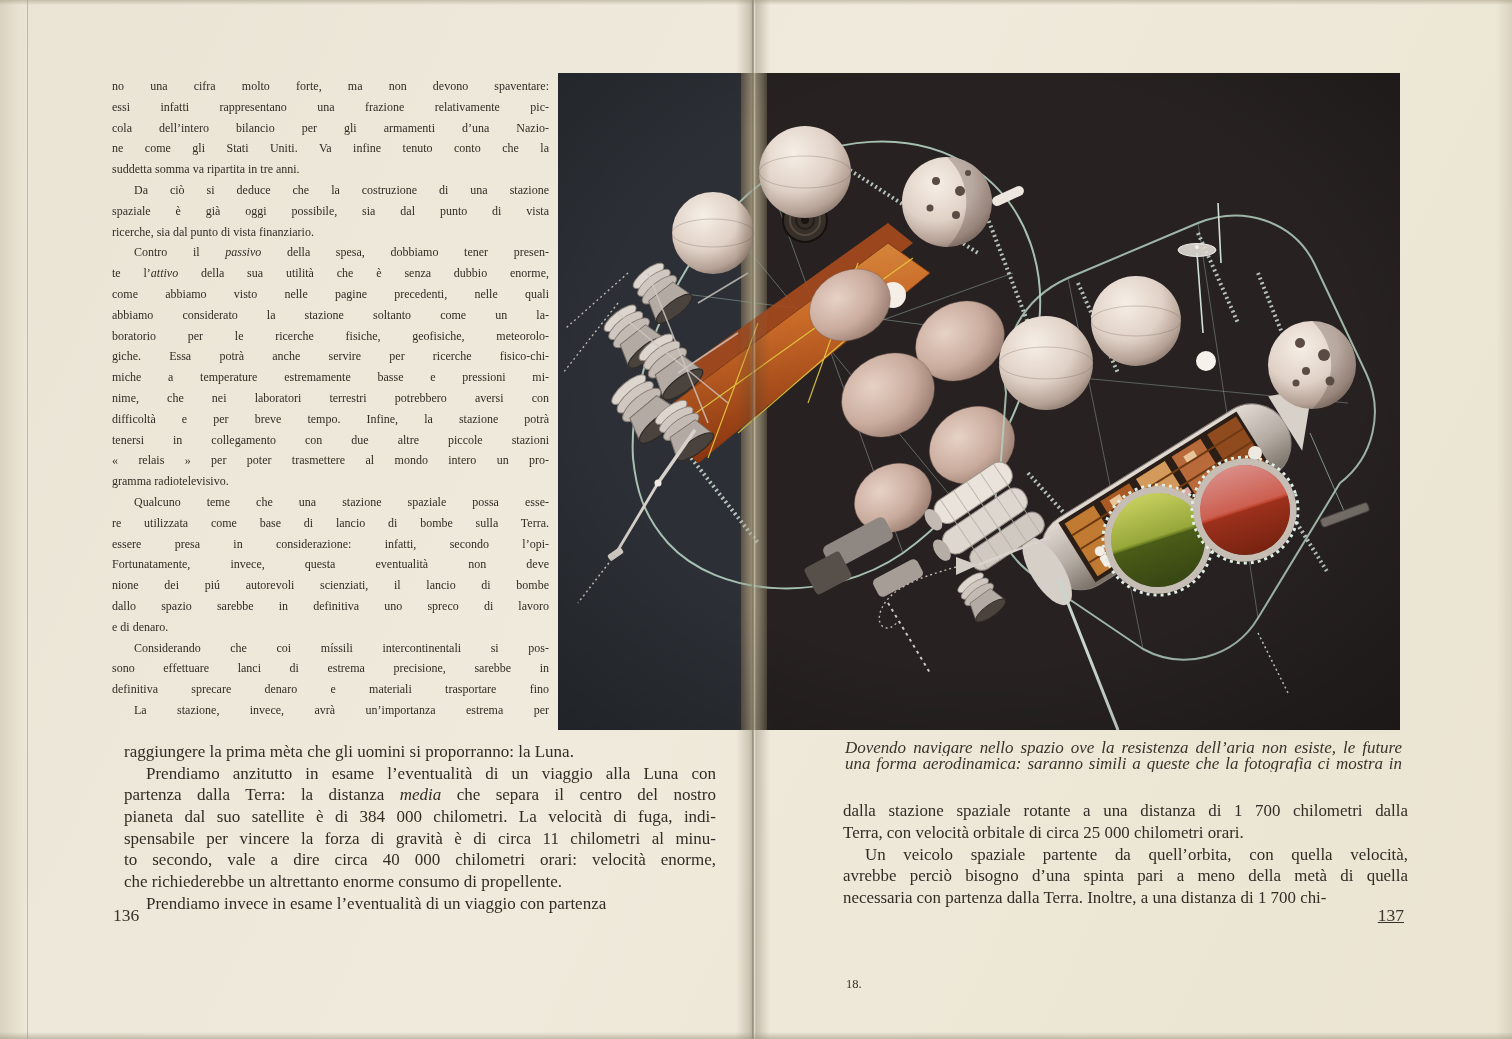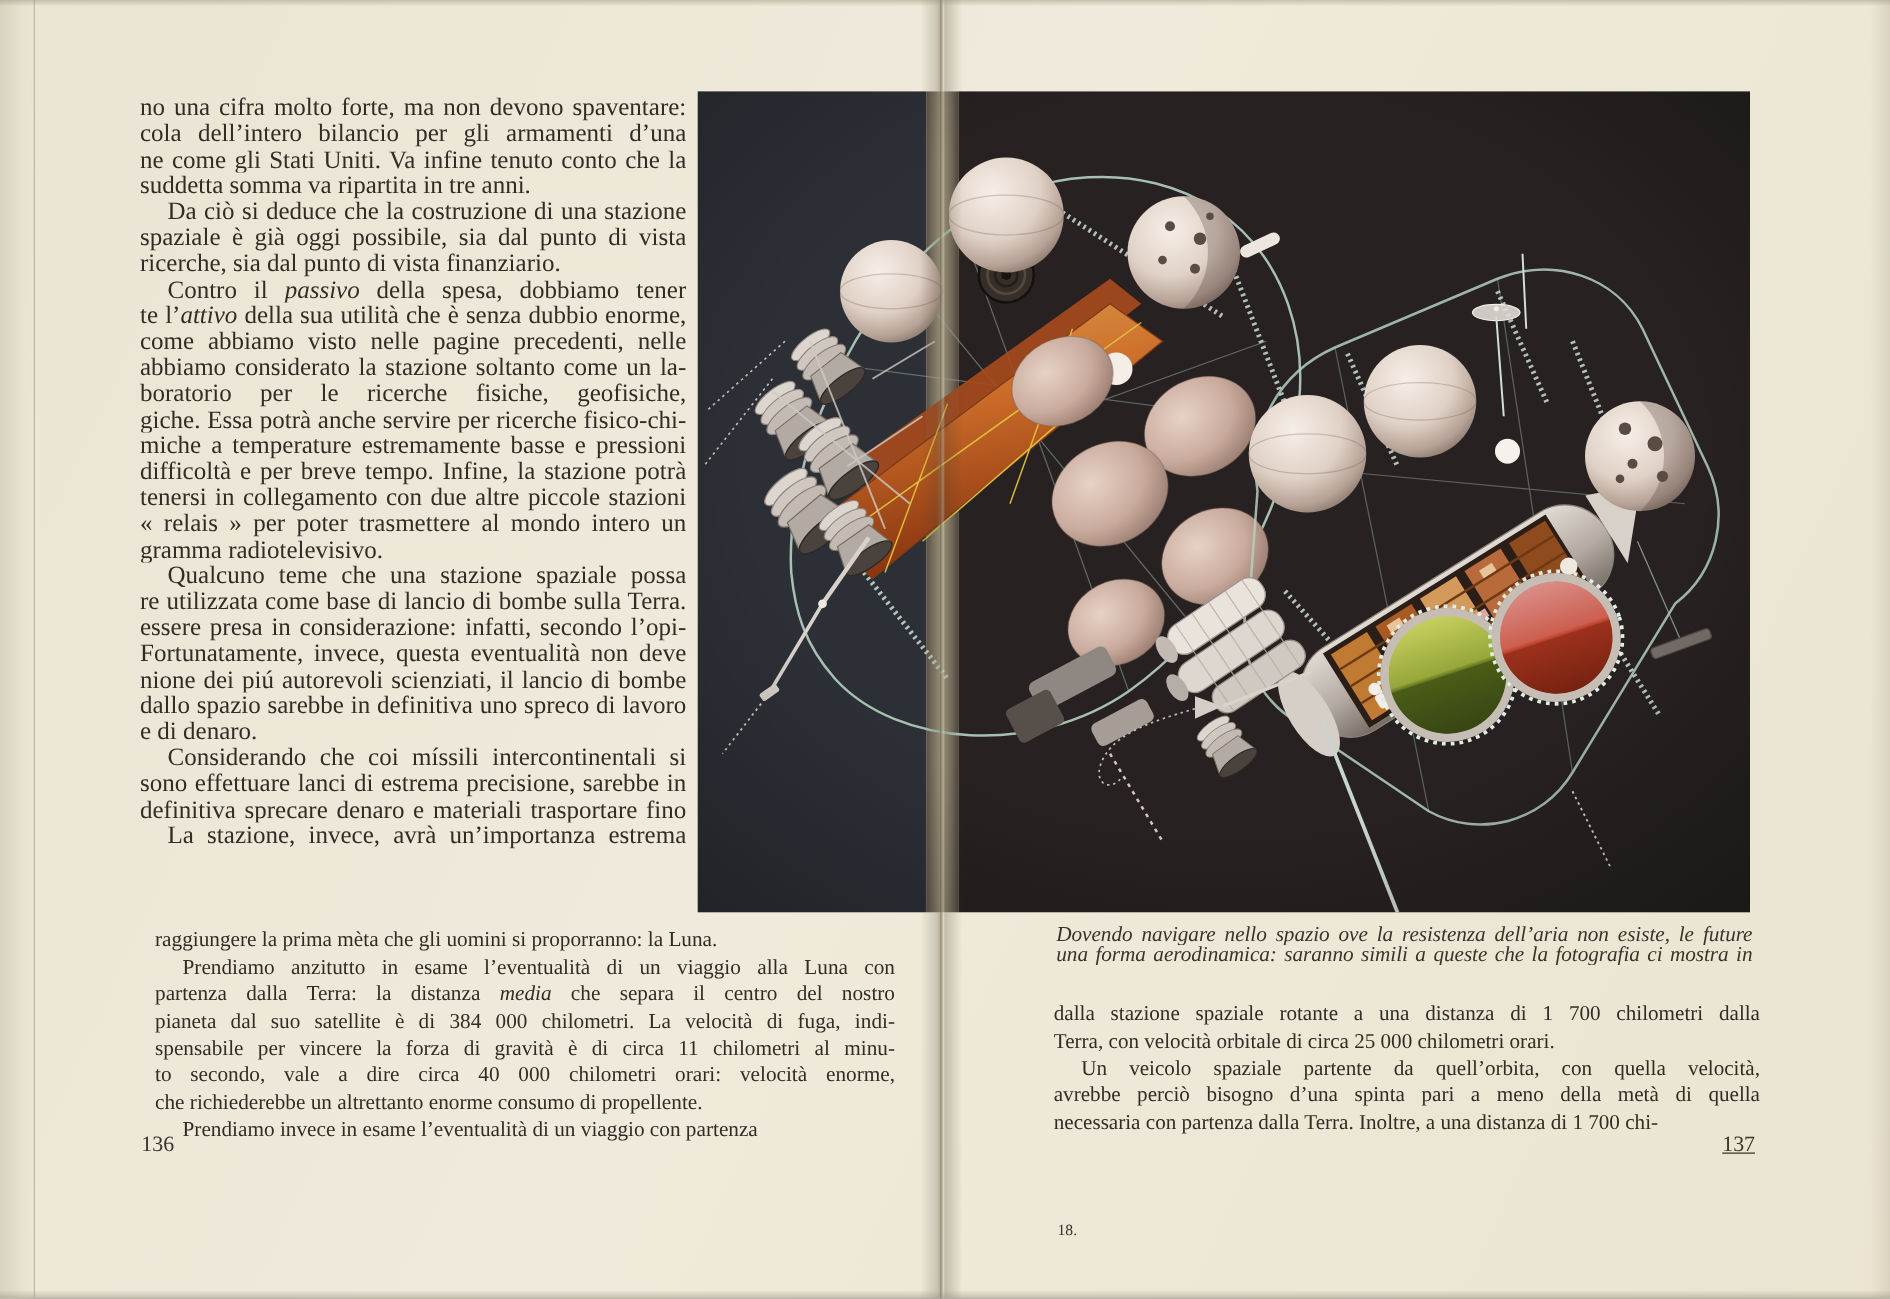--- a/index.html
+++ b/index.html
@@ -26,21 +26,21 @@
     background:linear-gradient(to right,rgba(74,63,46,0) 0%,rgba(74,63,46,.20) 38%,
       rgba(118,104,76,.40) 46%,rgba(247,242,225,.45) 51%,rgba(74,63,46,.26) 59%,rgba(74,63,46,0) 100%);}
   .gutter::after{content:"";position:absolute;left:16px;top:0;bottom:0;width:2px;
     background:rgba(62,52,36,.40);}
 
   .jline{overflow:hidden;text-align:justify;text-align-last:justify;}
   .jline.last{text-align-last:left;}
   .jline.ind{text-indent:22px;}
   .jline i{font-style:italic;margin-top:20px;}
 
-  .col-narrow{position:absolute;left:112px;top:76px;width:437px;font-size:20px;}
+  .col-narrow{position:absolute;left:112px;top:76px;width:437px;font-size:12px;}
   .col-narrow .jline{height:20.8px;line-height:20.8px;}
   .col-wide{position:absolute;left:124px;top:741px;width:592px;font-size:17px;}
   .col-wide .jline{height:21.7px;line-height:21.7px;}
   .body-right{position:absolute;left:843px;top:800px;width:565px;font-size:16.9px;}
   .body-right .jline{height:21.8px;line-height:21.8px;}
   .caption{position:absolute;left:845px;top:740px;width:557px;font-style:italic;
     font-size:17px;letter-spacing:-.05px;color:#39332b;}
   .caption .jline{height:15.8px;line-height:15.8px;}
 
   .pagenum{position:absolute;font-size:17.5px;color:#39332b;}
@@ -263,33 +263,35 @@
           <rect x="783" y="418" width="9" height="50" rx="3" transform="rotate(70 788 442)" fill="#756e68" stroke="#4e4843"></rect>
         </g>
       </g>
 
       <rect x="0" y="0" width="842" height="657" fill="url(#vign)"></rect>
     </svg>
   </div>
 
   <div class="col-narrow">
       <div class="jline"><span>no una cifra molto forte, ma non devono spaventare:</span></div>
+      <div class="jline"><span>essi infatti rappresentano una frazione relativamente pic-</span></div>
       <div class="jline"><span>cola dell’intero bilancio per gli armamenti d’una Nazio-</span></div>
       <div class="jline"><span>ne come gli Stati Uniti. Va infine tenuto conto che la</span></div>
       <div class="jline last"><span>suddetta somma va ripartita in tre anni.</span></div>
       <div class="jline ind"><span>Da ciò si deduce che la costruzione di una stazione</span></div>
       <div class="jline"><span>spaziale è già oggi possibile, sia dal punto di vista</span></div>
       <div class="jline last"><span>ricerche, sia dal punto di vista finanziario.</span></div>
       <div class="jline ind"><span>Contro il </span><i>passivo</i><span> della spesa, dobbiamo tener presen-</span></div>
       <div class="jline"><span>te l’</span><i>attivo</i><span> della sua utilità che è senza dubbio enorme,</span></div>
       <div class="jline"><span>come abbiamo visto nelle pagine precedenti, nelle quali</span></div>
       <div class="jline"><span>abbiamo considerato la stazione soltanto come un la-</span></div>
       <div class="jline"><span>boratorio per le ricerche fisiche, geofisiche, meteorolo-</span></div>
       <div class="jline"><span>giche. Essa potrà anche servire per ricerche fisico-chi-</span></div>
       <div class="jline"><span>miche a temperature estremamente basse e pressioni mi-</span></div>
+      <div class="jline"><span>nime, che nei laboratori terrestri potrebbero aversi con</span></div>
       <div class="jline"><span>difficoltà e per breve tempo. Infine, la stazione potrà</span></div>
       <div class="jline"><span>tenersi in collegamento con due altre piccole stazioni</span></div>
       <div class="jline"><span>« relais » per poter trasmettere al mondo intero un pro-</span></div>
       <div class="jline last"><span>gramma radiotelevisivo.</span></div>
       <div class="jline ind"><span>Qualcuno teme che una stazione spaziale possa esse-</span></div>
       <div class="jline"><span>re utilizzata come base di lancio di bombe sulla Terra.</span></div>
       <div class="jline"><span>essere presa in considerazione: infatti, secondo l’opi-</span></div>
       <div class="jline"><span>Fortunatamente, invece, questa eventualità non deve</span></div>
       <div class="jline"><span>nione dei piú autorevoli scienziati, il lancio di bombe</span></div>
       <div class="jline"><span>dallo spazio sarebbe in definitiva uno spreco di lavoro</span></div>

